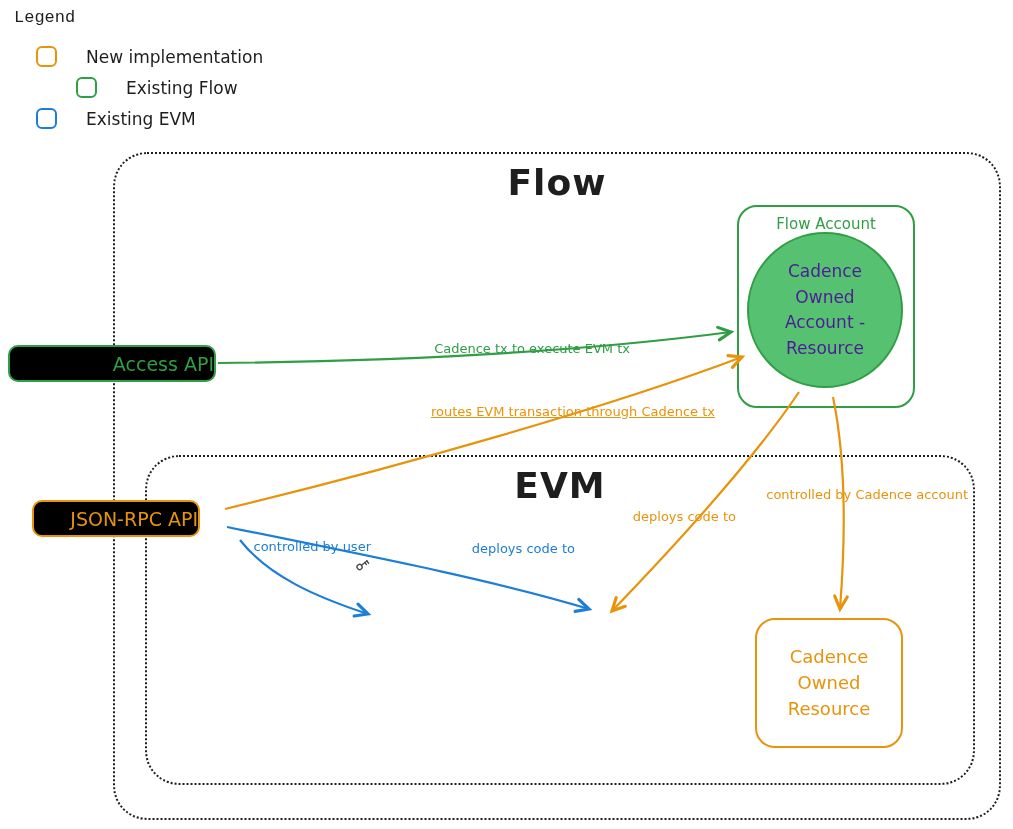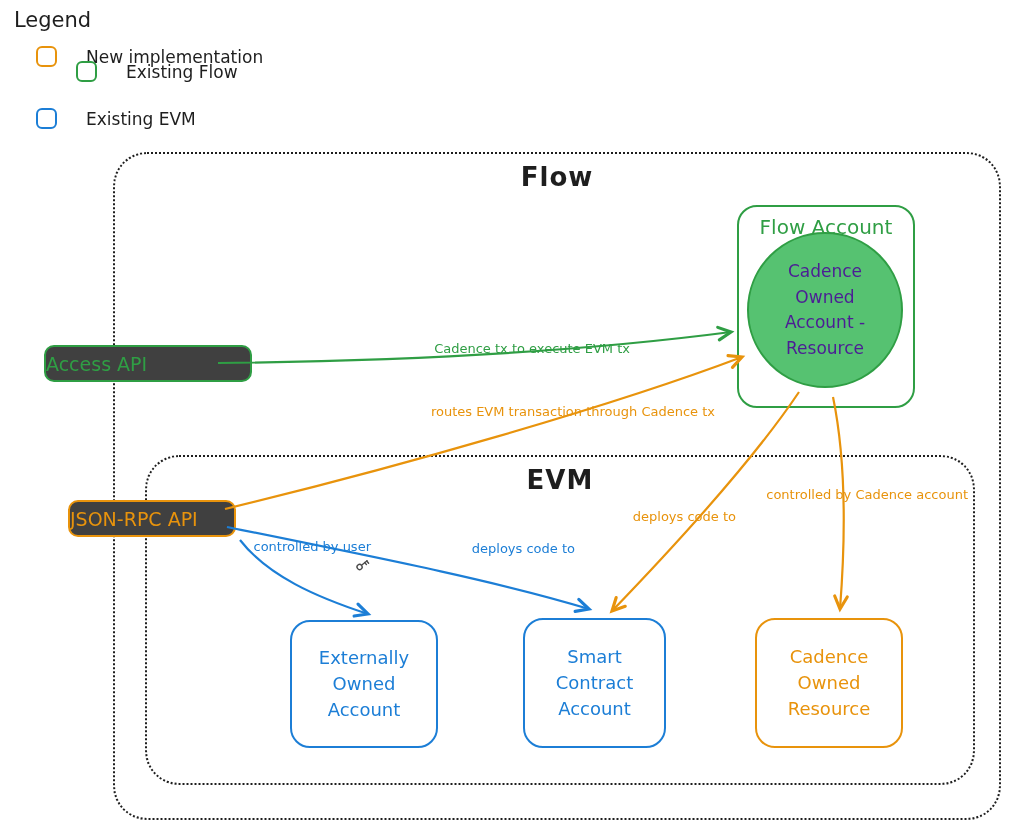--- a/index.html
+++ b/index.html
@@ -2,70 +2,70 @@
 <html><head>
 <meta charset="utf-8">
 <style>
   * { margin: 0; padding: 0; box-sizing: border-box; }
   html, body { background: #ffffff; }
   body { font-family: "DejaVu Sans", sans-serif; color: #1e1e1e; }
 
   .canvas { position: relative; width: 1013px; height: 829px; background: #ffffff; overflow: hidden; }
 
   
-  .legend-title { position: absolute; left: 14px; top: 8px; font-size: 21px; color: #1e1e1e; }
+  .legend-title { position: absolute; left: 14px; top: 8px; font-size: 17px; color: #1e1e1e; font-family: Liberation Mono, monospace; }
   .legend-item { position: absolute; left: 36px; display: flex; align-items: center; gap: 29px; }
   .legend-item-1 { top: 46px; }
-  .legend-item-2 { top: 61px; padding-left: 40px; }
+  .legend-item-2 { top: 77px; padding-left: 40px; }
   .legend-item-3 { top: 108px; }
   .swatch { width: 21px; height: 21px; border-radius: 6px; background: #fff; flex: 0 0 auto; }
   .swatch.orange { border: 2.2px solid #e8930c; }
   .swatch.green  { border: 2.2px solid #2f9e44; }
   .swatch.blue   { border: 2.2px solid #1c7ed6; }
   .legend-label { font-size: 17px; color: #1e1e1e; }
 
   
   .dotted-box { position: absolute; border: 2.6px dotted #1e1e1e; border-radius: 34px; background: transparent; }
   .flow-container { left: 113px; top: 152px; width: 888px; height: 668px; }
   .evm-container  { left: 145px; top: 455px; width: 830px; height: 330px; }
   .container-title { position: absolute; top: 8px; left: 0; right: 0; text-align: center;
-                     font-size: 26px; font-weight: 600; color: #1e1e1e; letter-spacing: 1px; }
+                     font-size: 36px; font-weight: 600; color: #1e1e1e; letter-spacing: 1px; }
 
   
   .flow-account { position: absolute; left: 737px; top: 205px; width: 178px; height: 203px;
                   border: 2.2px solid #2f9e44; border-radius: 20px; background: #fff; }
   .flow-account-label { position: absolute; top: 8px; left: 0; right: 0; text-align: center;
-                        color: #2f9e44; font-size: 20px; }
+                        color: #2f9e44; font-size: 15px; }
 
   .coa-circle { position: absolute; left: 747px; top: 232px; width: 156px; height: 156px;
                 border-radius: 50%; background: #56c271; border: 2.2px solid #2f9e44;
                 display: flex; align-items: center; justify-content: center; text-align: center; }
   .coa-circle .label { color: #4c1d95; font-size: 17px; line-height: 1.5; width: 112px; }
 
-  .api-pill { position: absolute; background: #404040; border-radius: 10px;
-              display: flex; align-items: center; justify-content: flex-start; font-size: 19px; margin-left: 36px; }
+  .api-pill { position: absolute; background: #000000; border-radius: 10px;
+              display: flex; align-items: center; justify-content: flex-end; font-size: 19px; }
   .access-api { left: 8px;  top: 345px; width: 208px; height: 37px; border: 2.2px solid #2f9e44; color: #2f9e44; }
   .json-rpc   { left: 32px; top: 500px; width: 168px; height: 37px; border: 2.2px solid #e8930c; color: #e8930c; }
 
   .account-box { position: absolute; background: #fff; border-radius: 20px;
                  display: flex; align-items: center; justify-content: center;
                  text-align: center; font-size: 18px; line-height: 1.45; }
   .account-box .label { width: 112px; }
   .eoa { left: 290px; top: 620px; width: 148px; height: 128px; border: 2.2px solid #1c7ed6; color: #1c7ed6; }
   .sca { left: 523px; top: 618px; width: 143px; height: 130px; border: 2.2px solid #1c7ed6; color: #1c7ed6; }
   .coa { left: 755px; top: 618px; width: 148px; height: 130px; border: 2.2px solid #e8930c; color: #e8930c; }
 
   
   .edge-label { position: absolute; font-size: 13px; text-align: right; line-height: 1.4; }
   .green-text  { color: #2f9e44; }
   .orange-text { color: #e8930c; }
   .blue-text   { color: #1c7ed6; }
 
   .lbl-cadence-tx  { left: 300px; top: 340px; width: 330px; }
-  .lbl-routes      { left: 385px; top: 403px; width: 330px; }
+  .lbl-routes      { left: 385px; top: 403px; width: 330px; text-decoration: underline; }
   .lbl-ctrl-user   { left: 243px; top: 538px; width: 128px; }
   .lbl-deploy-blue { left: 425px; top: 540px; width: 150px; }
   .lbl-deploy-org  { left: 576px; top: 508px; width: 160px; }
   .lbl-ctrl-cad    { left: 750px; top: 486px; width: 218px; }
 
   .key-icon { display: inline-block; vertical-align: -3px; margin-left: 2px; }
 
   
   .arrows { position: absolute; left: 0; top: 0; pointer-events: none; }
 </style>
@@ -106,27 +106,21 @@
   </div>
 
   <div class="api-pill access-api">
     <span>Access API</span>
   </div>
 
   <div class="api-pill json-rpc">
     <span>JSON-RPC API</span>
   </div>
 
-  <div class="account-box eoa">
-    <div class="label">Externally Owned Account</div>
-  </div>
 
-  <div class="account-box sca">
-    <div class="label">Smart Contract Account</div>
-  </div>
 
   <div class="account-box coa">
     <div class="label">Cadence Owned Resource</div>
   </div>
 
   <svg class="arrows" width="1013" height="829" viewBox="0 0 1013 829">
     <defs>
       <marker id="ah-green" viewBox="0 0 14 14" refX="11" refY="7" markerWidth="10" markerHeight="10" orient="auto">
         <path d="M3 3 L11 7 L3 11" fill="none" stroke="#2f9e44" stroke-width="2" stroke-linecap="round"></path>
       </marker>

